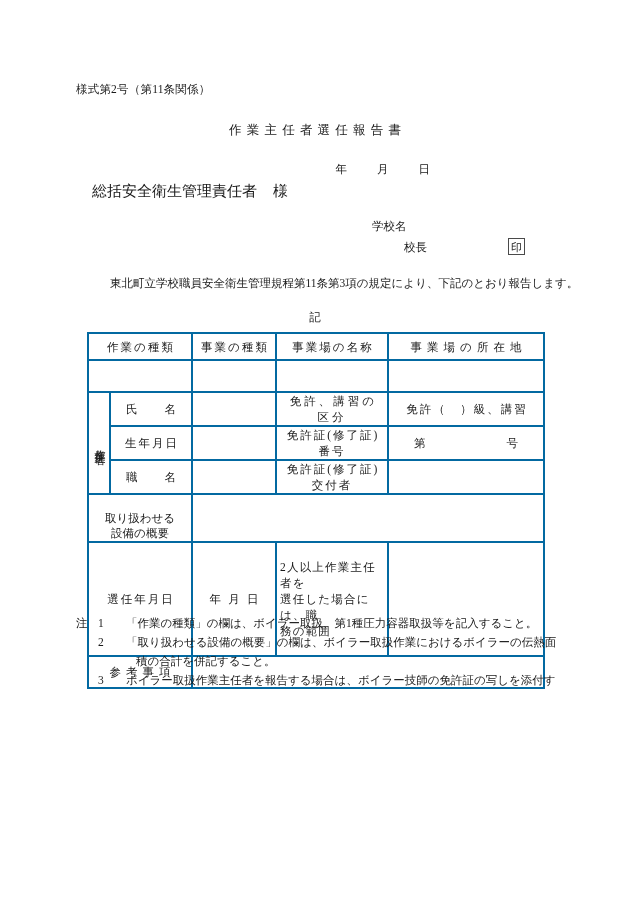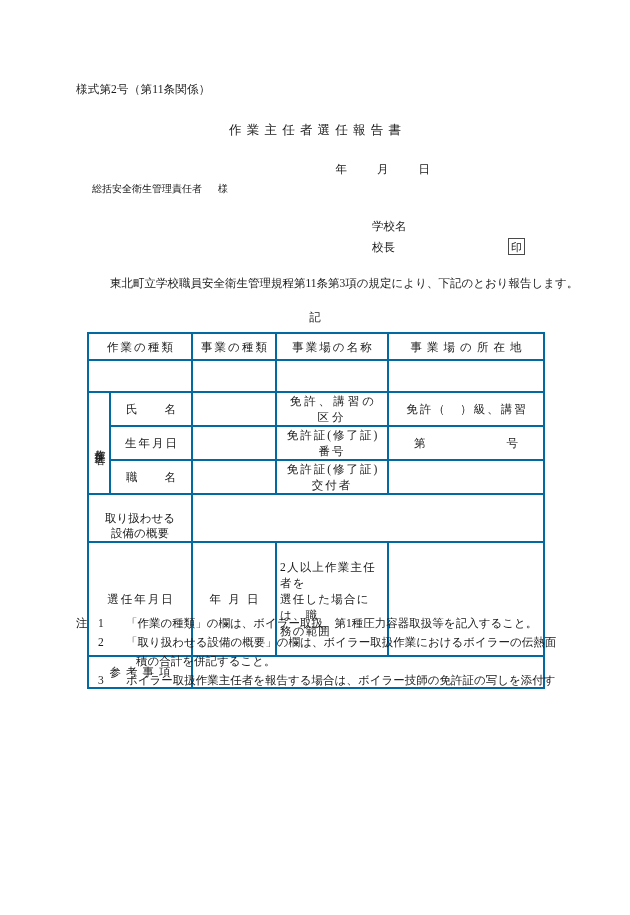--- a/index.html
+++ b/index.html
@@ -48,34 +48,34 @@
     top: 158px;
     font-size: 11.5px;
     white-space: nowrap;
     margin-left: 16px;
   }
   .date-line span.gap { display: inline-block; width: 30px; }
   .addressee {
     position: absolute;
     left: 92px;
     top: 178px;
-    font-size: 10px;
+    font-size: 15px;
     white-space: nowrap;
   }
   .addressee .hon { margin-left: 16px; }
 
   .school-block {
     position: absolute;
     left: 372px;
     top: 212px;
     font-size: 11.5px;
     line-height: 21px;
     white-space: nowrap;
   }
-  .school-block .principal { margin-left: 0; }
+  .school-block .principal { margin-left: 32px; }
   .seal-box {
     position: absolute;
     left: 508px;
     top: 234px;
     width: 17px;
     height: 17px;
     border: 1px solid #4a4a4a;
     font-size: 11px;
     line-height: 17px;
     text-align: center;

